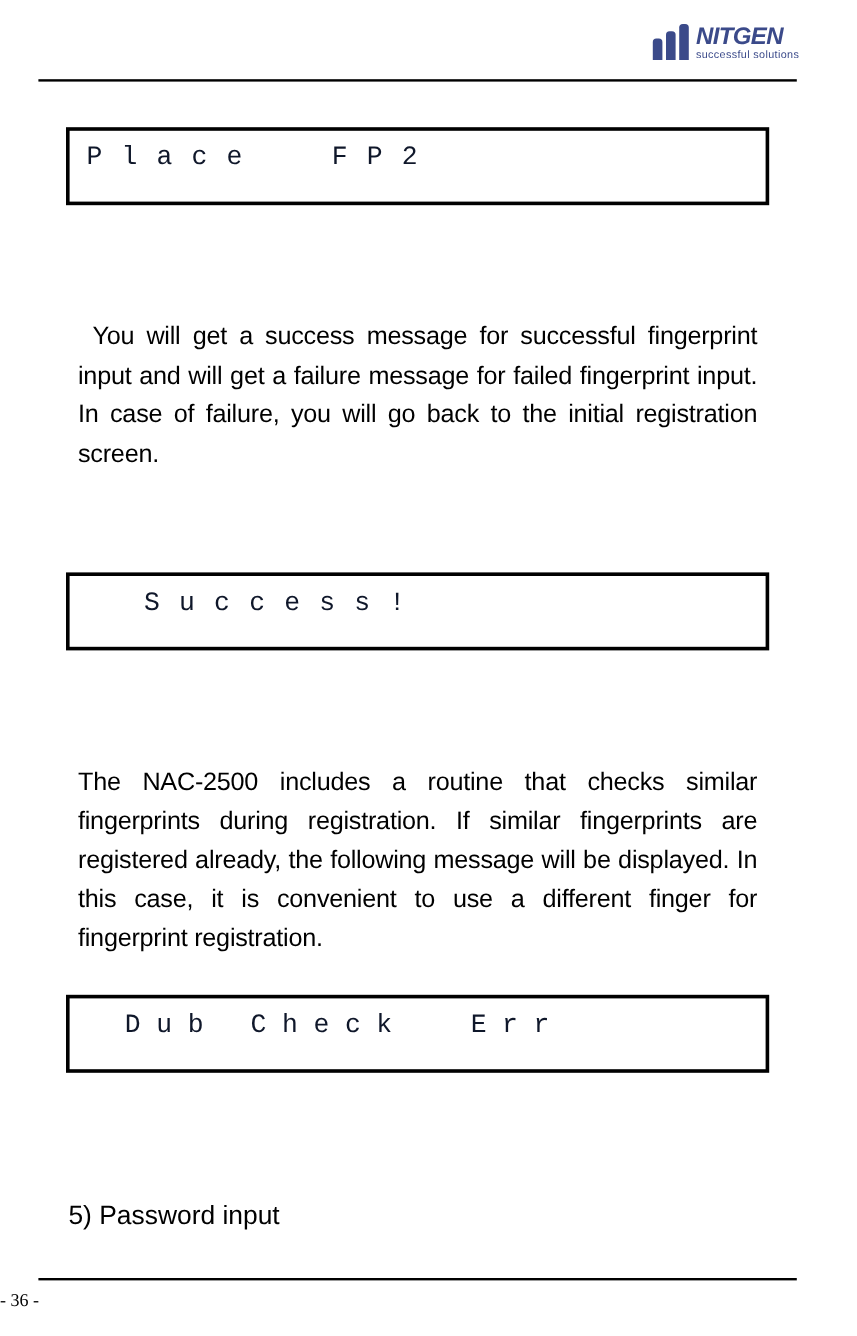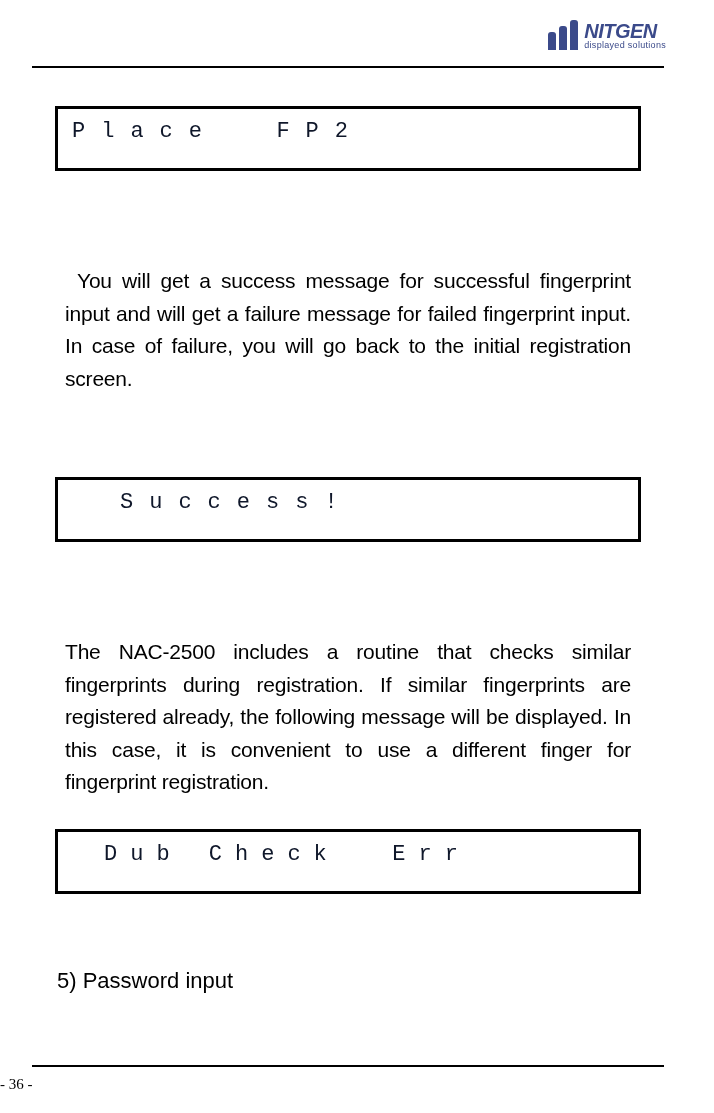--- a/index.html
+++ b/index.html
@@ -91,21 +91,21 @@
     text-align: justify;
     color: #000;
     font-stretch: condensed;
     letter-spacing: -0.2px;
     margin: 30px 10px 30px 10px;
   }
   .para.indent-first { text-indent: 12px; }
   .heading {
     font-size: 22px;
     color: #000;
-    margin: 28px 0 18px 2px;
+    margin: 60px 0 18px 2px;
     font-stretch: condensed;
   }
   .footer-rule {
     position: absolute;
     left: 32px;
     right: 32px;
     bottom: 46px;
     height: 2px;
     background: #000;
   }
@@ -129,21 +129,21 @@
 
   <div class="header">
     <div class="logo">
       <div class="logo-bars">
         <span class="b1"></span>
           <span class="b2"></span>
           <span class="b3"></span>
       </div>
       <div class="logo-text">
         <span class="logo-main">NITGEN</span>
-        <span class="logo-sub">displayed solutions</span>
+        <span class="logo-sub">successful solutions</span>
       </div>
     </div>
   </div>
   <div class="header-rule"></div>
 
   <div class="content">
 
     <div class="lcd-box">
       <div class="lcd-text">Place  FP2</div>
     </div>

